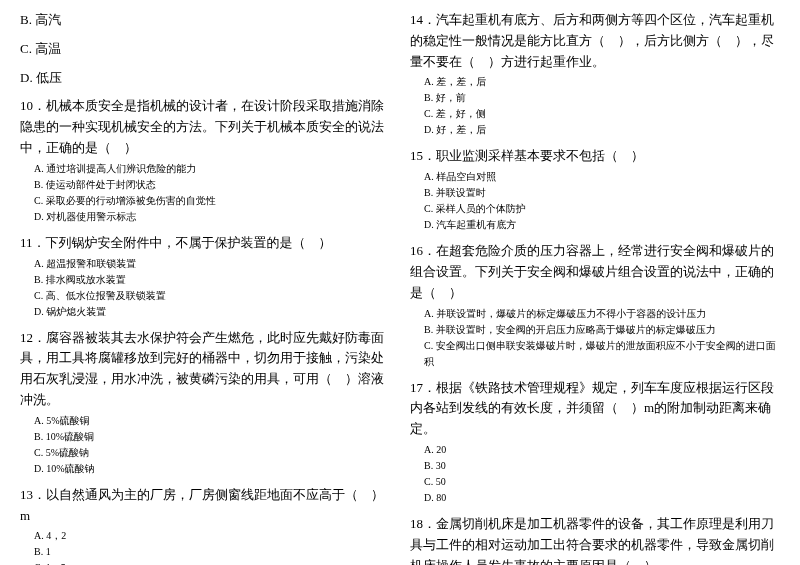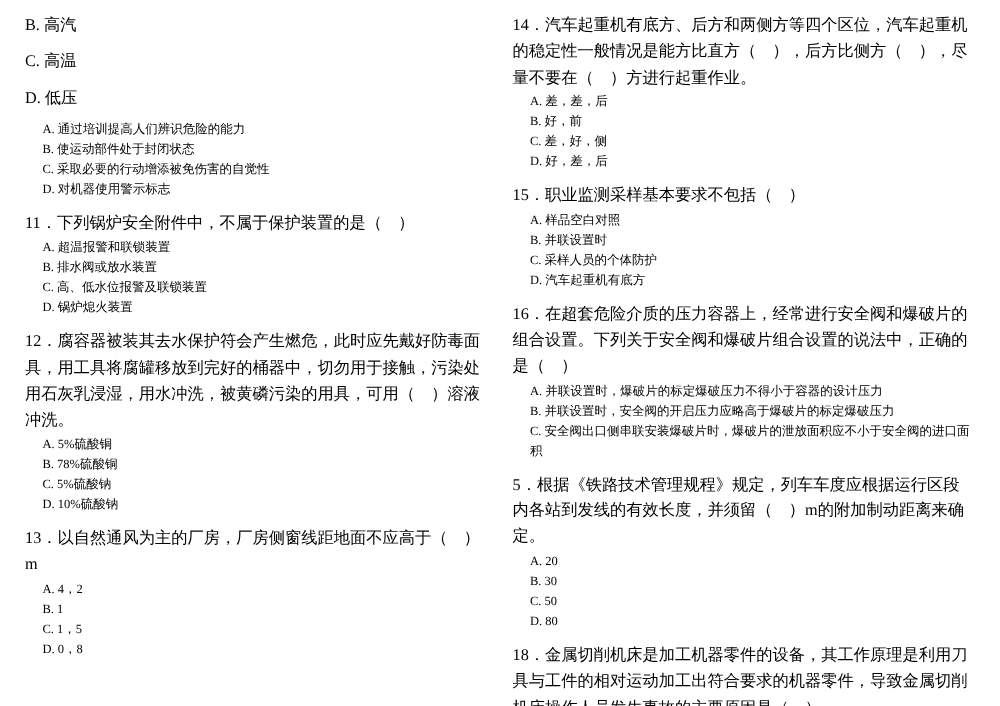--- a/index.html
+++ b/index.html
@@ -53,36 +53,37 @@
     <div class="question-block">
           <p class="question-text">B. 高汽</p>
         </div>
         <div class="question-block">
           <p class="question-text">C. 高温</p>
         </div>
         <div class="question-block">
           <p class="question-text">D. 低压</p>
         </div>
         <div class="question-block">
+          <p class="question-text">10．机械本质安全是指机械的设计者，在设计阶段采取措施消除隐患的一种实现机械安全的方法。下列关于机械本质安全的说法中，正确的是（　）</p>
           <p class="option">A. 通过培训提高人们辨识危险的能力</p>
           <p class="option">B. 使运动部件处于封闭状态</p>
           <p class="option">C. 采取必要的行动增添被免伤害的自觉性</p>
           <p class="option">D. 对机器使用警示标志</p>
         </div>
         <div class="question-block">
           <p class="question-text">11．下列锅炉安全附件中，不属于保护装置的是（　）</p>
           <p class="option">A. 超温报警和联锁装置</p>
           <p class="option">B. 排水阀或放水装置</p>
           <p class="option">C. 高、低水位报警及联锁装置</p>
           <p class="option">D. 锅炉熄火装置</p>
         </div>
         <div class="question-block">
           <p class="question-text">12．腐容器被装其去水保护符会产生燃危，此时应先戴好防毒面具，用工具将腐罐移放到完好的桶器中，切勿用于接触，污染处用石灰乳浸湿，用水冲洗，被黄磷污染的用具，可用（　）溶液冲洗。</p>
           <p class="option">A. 5%硫酸铜</p>
-          <p class="option">B. 78%硫酸铜</p>
+          <p class="option">B. 10%硫酸铜</p>
           <p class="option">C. 5%硫酸钠</p>
           <p class="option">D. 10%硫酸钠</p>
         </div>
         <div class="question-block">
           <p class="question-text">13．以自然通风为主的厂房，厂房侧窗线距地面不应高于（　）m</p>
           <p class="option">A. 4，2</p>
           <p class="option">B. 1</p>
           <p class="option">C. 1，5</p>
           <p class="option">D. 0，8</p>
         </div>
@@ -103,21 +104,21 @@
           <p class="option">C. 采样人员的个体防护</p>
           <p class="option">D. 汽车起重机有底方</p>
         </div>
         <div class="question-block">
           <p class="question-text">16．在超套危险介质的压力容器上，经常进行安全阀和爆破片的组合设置。下列关于安全阀和爆破片组合设置的说法中，正确的是（　）</p>
           <p class="option">A. 并联设置时，爆破片的标定爆破压力不得小于容器的设计压力</p>
           <p class="option">B. 并联设置时，安全阀的开启压力应略高于爆破片的标定爆破压力</p>
           <p class="option">C. 安全阀出口侧串联安装爆破片时，爆破片的泄放面积应不小于安全阀的进口面积</p>
         </div>
         <div class="question-block">
-          <p class="question-text">5．根据《铁路技术管理规程》规定，列车车度应根据运行区段内各站到发线的有效长度，并须留（　）m的附加制动距离来确定。</p>
+          <p class="question-text">17．根据《铁路技术管理规程》规定，列车车度应根据运行区段内各站到发线的有效长度，并须留（　）m的附加制动距离来确定。</p>
           <p class="option">A. 20</p>
           <p class="option">B. 30</p>
           <p class="option">C. 50</p>
           <p class="option">D. 80</p>
         </div>
         <div class="question-block">
           <p class="question-text">18．金属切削机床是加工机器零件的设备，其工作原理是利用刀具与工件的相对运动加工出符合要求的机器零件，导致金属切削机床操作人员发生事故的主要原因是（　）</p>
         </div>
       </div>
   </div>

